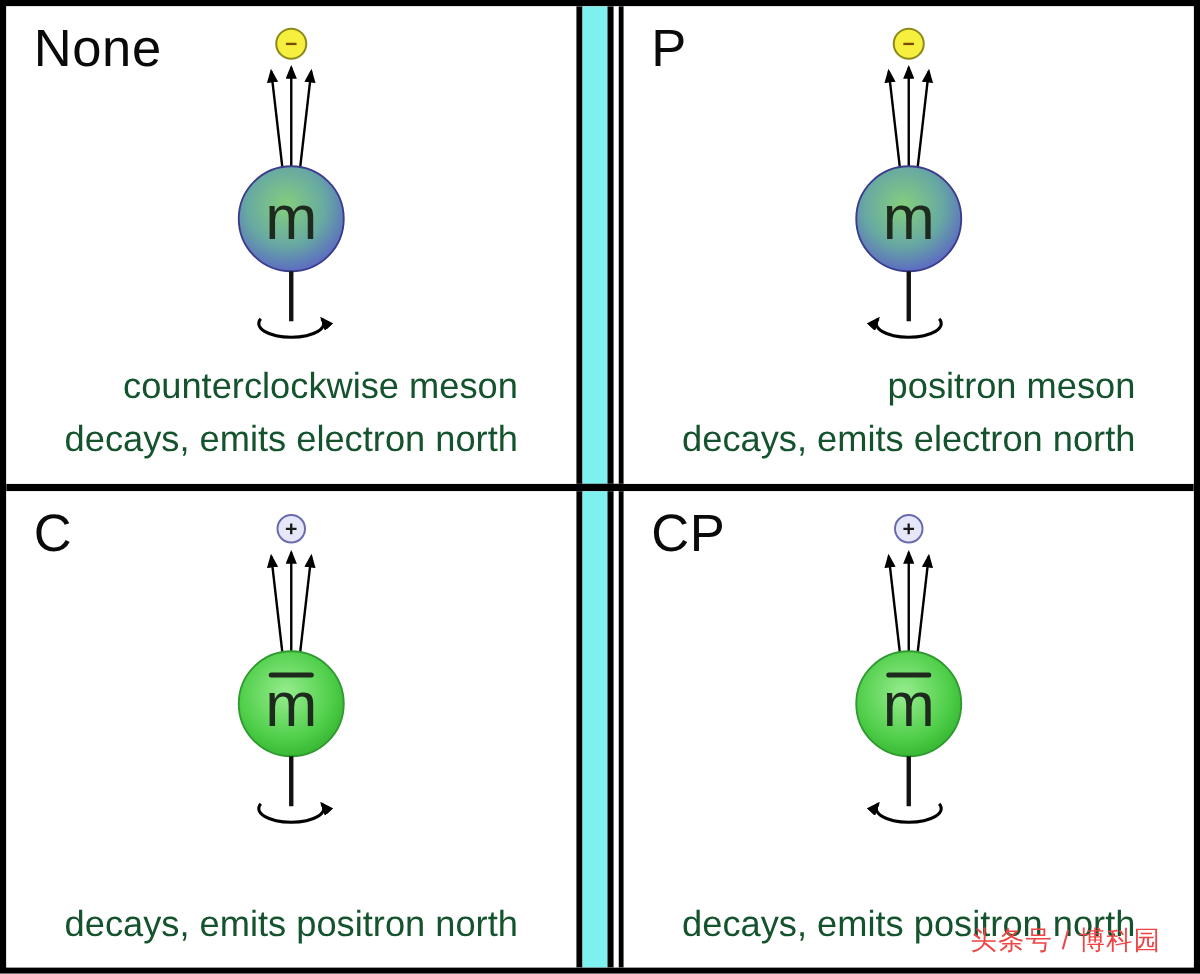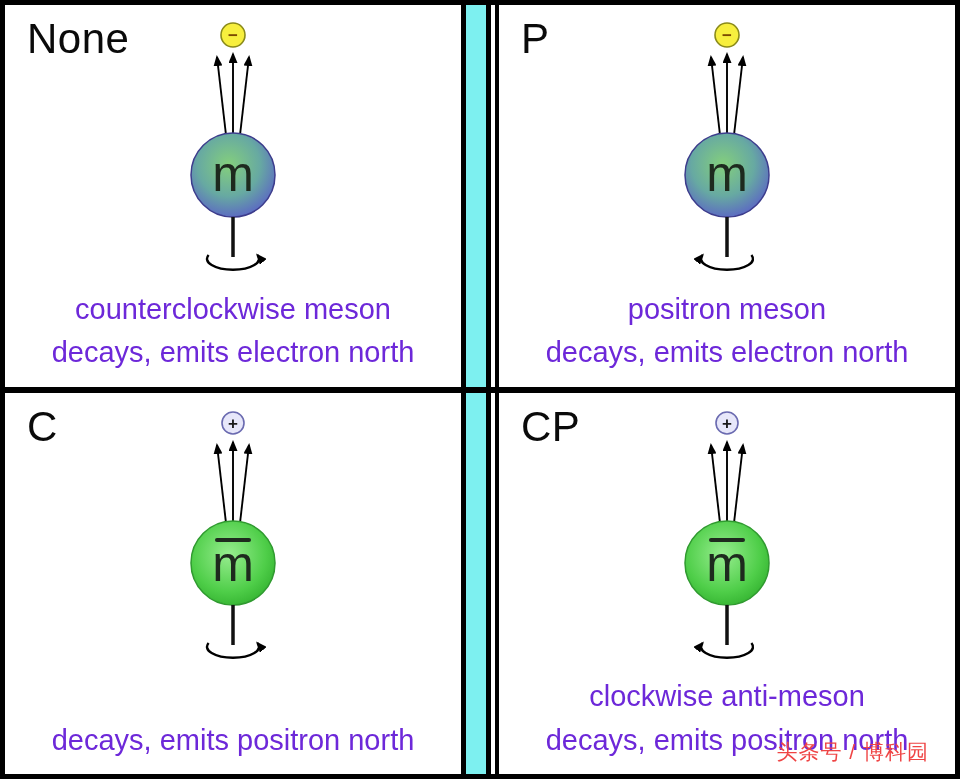--- a/index.html
+++ b/index.html
@@ -21,21 +21,21 @@
     display:flex; flex-direction:column; align-items:center;
     background:#fff; min-width:0;
   }
   .panel-label {
     position:absolute; top:10px; left:22px;
     font-size:42px; color:#0a0a0a; letter-spacing:0.5px;
   }
   .diagram { margin-top:14px; flex:none; }
   .caption {
     margin-top:auto; padding-bottom:12px;
-    text-align:center; font-size:29px; line-height:1.5; color:#6d28d9;
+    text-align:right; font-size:29px; line-height:1.5; color:#14532d;
     white-space:nowrap;
   }
 
   
   .mirror { width:38px; flex:none; display:flex; }
   .mirror .m-black-l { width:5px; background:#000; }
   .mirror .m-cyan   { width:20px; background:#7df0f0; }
   .mirror .m-black-r { width:5px; background:#000; }
   .mirror .m-gap    { width:4px; background:#fff; }
   .mirror .m-black-r2 { width:4px; background:#000; }
@@ -186,20 +186,19 @@
         </g>
         <circle class="sphere anti" cx="110" cy="156" r="42"></circle>
         <line class="overbar" x1="94" y1="133" x2="126" y2="133"></line>
         <text class="m-label" x="110" y="174">m</text>
         <line class="stem" x1="110" y1="198" x2="110" y2="238"></line>
         <g transform="translate(220,0) scale(-1,1)">
           <path class="spin" d="M 85.6 236 A 26 11 0 1 0 134.4 236" marker-end="url(#arrowhead)"></path>
         </g>
       </svg>
       <div class="caption">
-        <div>clockwise anti-meson</div>
         <div>decays, emits positron north</div>
       </div>
     </section>
   </div>
 
   <div class="watermark">头条号 / 博科园</div>
 </div>
 
 </body></html>

